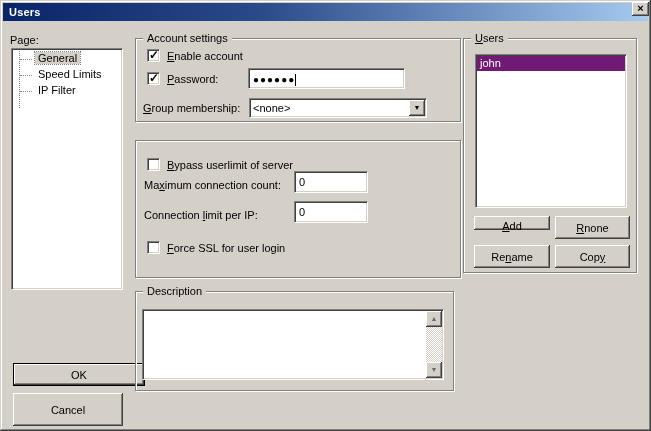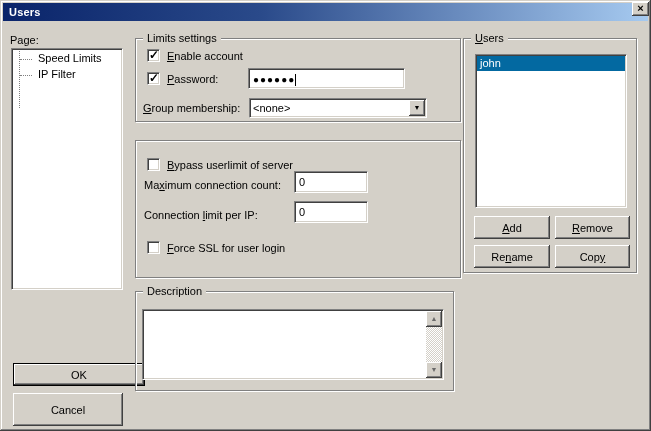--- a/index.html
+++ b/index.html
@@ -75,21 +75,21 @@
   
   .tree-list { position:absolute; padding-top:2px; }
   .tree-rail { position:absolute; left:7px; top:2px; width:1px; height:57px; border-left:1px dotted #808080; }
   .tree-item { position:relative; height:16px; line-height:15px; padding-left:23px; }
   .tree-stub { position:absolute; left:8px; top:8px; width:12px; border-top:1px dotted #808080; }
   .tree-label { padding:0 3px; }
   .tree-item.selected .tree-label { background:#d4d0c8; outline:1px dotted #808080; }
   
   .list-item-selected {
     position:absolute; left:1px; right:1px; top:1px; height:15px;
-    background:#0369a1; color:#fff; line-height:15px; padding-left:3px;
+    background:#701a75; color:#fff; line-height:15px; padding-left:3px;
   }
   
   .vscroll { position:absolute; top:1px; right:1px; bottom:1px; width:16px;
     background:repeating-conic-gradient(#ffffff 0% 25%, #d4d0c8 0% 50%) 0 0 / 2px 2px; }
   .scroll-btn {
     position:absolute; left:0; width:16px; height:16px; background:#d4d0c8;
     box-shadow: inset -1px -1px 0 #404040, inset 1px 1px 0 #ffffff,
                 inset -2px -2px 0 #808080, inset 2px 2px 0 #d4d0c8;
     text-align:center; font-size:7px; line-height:16px; color:#6a6a6a;
   }
@@ -105,35 +105,39 @@
     <span class="title">Users</span>
   </div>
   <div class="close-btn">
     <span>×</span>
   </div>
 
   <div class="lbl" style="left:10px; top:34px;">Page:</div>
 
   <div class="tree-list sunken" style="left:11px; top:48px; width:112px; height:242px;">
     <div class="tree-rail"></div>
+    <div class="tree-item selected">
+      <span class="tree-stub"></span>
+      <span class="tree-label">General</span>
+    </div>
     <div class="tree-item">
       <span class="tree-stub"></span>
       <span class="tree-label">Speed Limits</span>
     </div>
     <div class="tree-item">
       <span class="tree-stub"></span>
       <span class="tree-label">IP Filter</span>
     </div>
   </div>
 
   <button class="btn default" style="left:13px; top:363px; width:132px; height:23px;">OK</button>
   <button class="btn" style="left:13px; top:393px; width:110px; height:33px;">Cancel</button>
 
   <div class="group" style="left:135px; top:38px; width:326px; height:84px;">
-    <div class="group-caption"><span>Limits settings</span></div>
+    <div class="group-caption"><span>Account settings</span></div>
 
     <div class="checkbox" style="left:11px; top:10px;">
       <span class="mark">✓</span>
     </div>
     <div class="lbl" style="left:31px; top:11px;"><span></span><u>E</u><span>nable account</span></div>
 
     <div class="checkbox" style="left:11px; top:33px;">
       <span class="mark">✓</span>
     </div>
     <div class="lbl" style="left:31px; top:34px;"><span></span><u>P</u><span>assword:</span></div>
@@ -179,19 +183,19 @@
 
   <div class="group" style="left:463px; top:38px; width:174px; height:235px;">
     <div class="group-caption"><span></span><u>U</u><span>sers</span></div>
 
     <div class="sunken" style="position:absolute; left:11px; top:15px; width:152px; height:154px;">
       <div class="list-item-selected">
         <span>john</span>
       </div>
     </div>
 
-    <button class="btn" style="left:10px; top:177px; width:76px; height:23px;"><span></span><u>A</u><span>dd</span></button>
-    <button class="btn" style="left:91px; top:177px; width:75px; height:23px;"><span></span><u>R</u><span>emove</span></button>
+    <button class="btn" style="left:10px; top:177px; width:76px; height:14px;"><span></span><u>A</u><span>dd</span></button>
+    <button class="btn" style="left:91px; top:177px; width:75px; height:23px;"><span></span><u>R</u><span>none</span></button>
     <button class="btn" style="left:10px; top:206px; width:76px; height:23px;"><span>Re</span><u>n</u><span>ame</span></button>
     <button class="btn" style="left:91px; top:206px; width:75px; height:23px;"><span>Cop</span><u>y</u><span></span></button>
   </div>
 
 </div>
 
 </body></html>

